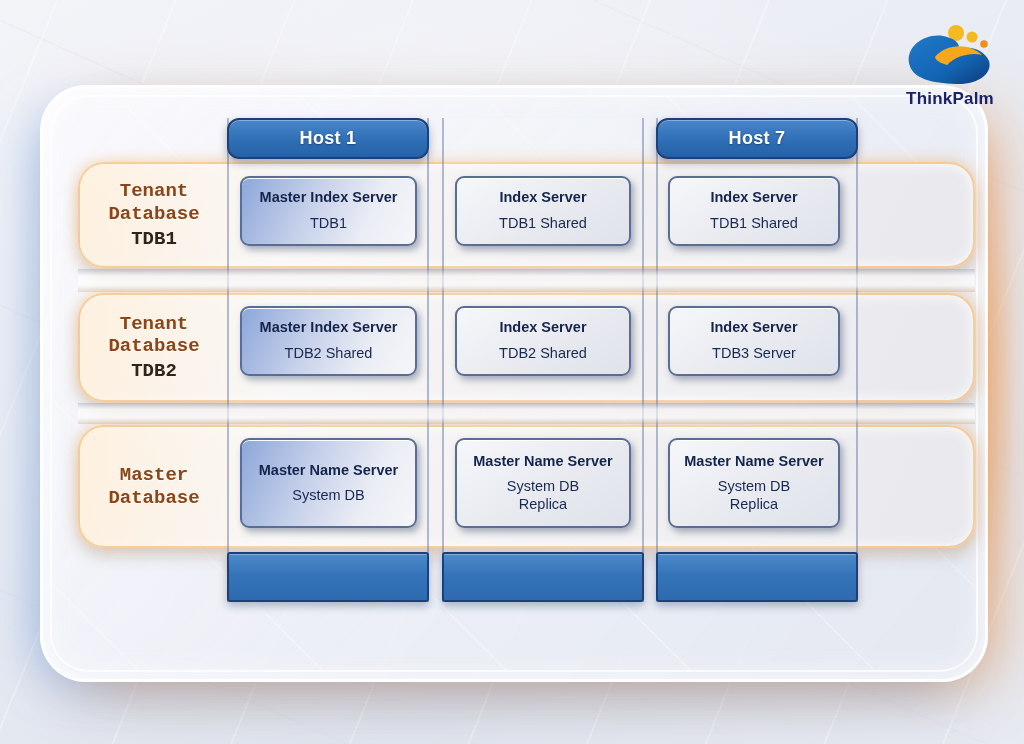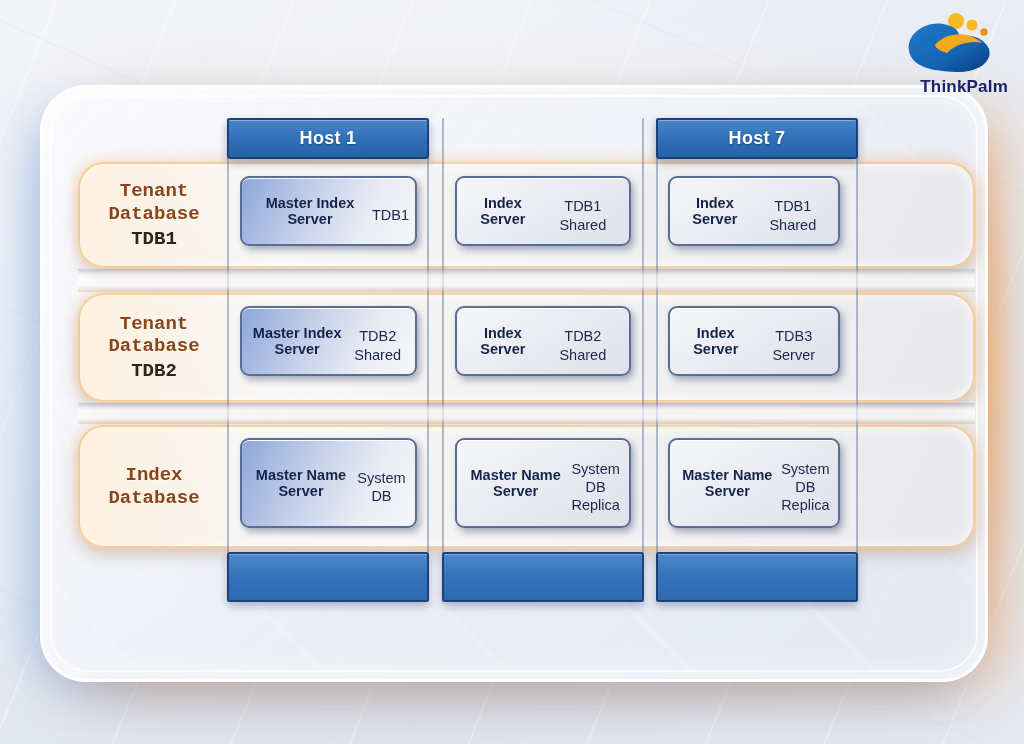--- a/index.html
+++ b/index.html
@@ -52,21 +52,21 @@
     border-left:2px solid rgba(88,110,152,.45);
     border-right:2px solid rgba(88,110,152,.45);
   }
   .col-1 { left:227px; } .col-2 { left:442px; } .col-3 { left:656px; }
 
   .host-header {
     position:absolute; top:118px; height:41px; width:202px; z-index:5;
     display:flex; align-items:center; justify-content:center;
     color:#ffffff; font-weight:bold; font-size:18px; letter-spacing:.3px;
     background: linear-gradient(180deg, #4a86c9 0%, #2f6fb6 55%, #2661a6 100%);
-    border:2px solid #1d4078; border-radius:3px;
+    border:2px solid #1d4078; border-radius:12px;
     box-shadow: 0 4px 8px rgba(20,40,80,.35), inset 0 1px 0 rgba(255,255,255,.35);
     text-shadow: 0 1px 2px rgba(10,30,70,.5);
   }
   .hh-1 { left:227px; } .hh-2 { left:442px; } .hh-3 { left:656px; }
 
   .col-footer {
     position:absolute; top:552px; height:50px; width:202px; z-index:5;
     background: linear-gradient(180deg, #4e8aca 0%, #3674ba 45%, #2d6ab0 100%);
     border:2px solid #1d4078; border-radius:3px;
     box-shadow: 0 4px 8px rgba(20,40,80,.3), inset 0 1px 0 rgba(255,255,255,.3);
@@ -114,38 +114,38 @@
     text-shadow: 0 1px 1px rgba(255,255,255,.8);
   }
   .label-sub { font-weight:bold; font-size:19px; color:#2f231a; margin-top:3px; }
 
   
   .server-box {
     position:absolute; z-index:6; border-radius:9px;
     border:2px solid #5a6d94;
     background: linear-gradient(150deg, #f6f7fa 0%, #e8eaf0 55%, #dfe2ea 100%);
     box-shadow: 3px 4px 7px rgba(35,55,95,.38), inset 0 1px 0 rgba(255,255,255,.95);
-    display:flex; flex-direction:row; align-items:center; justify-content:center;
+    display:flex; flex-direction:column; align-items:center; justify-content:center;
     text-align:center; padding:14px 6px;
   }
   .server-box.master {
     background: linear-gradient(115deg, #8da7da 0%, #c4cfe9 38%, #ebedf5 72%, #f5f6f9 100%);
   }
   .sb-r1 { top:176px; height:70px; }
   .sb-r2 { top:306px; height:70px; }
   .sb-r3 { top:438px; height:90px; }
   .sb-c1 { left:240px; width:177px; }
   .sb-c2 { left:455px; width:176px; }
   .sb-c3 { left:668px; width:172px; }
   .sb-title { font-weight:bold; font-size:14.5px; color:#15244b; }
   .sb-sub  { font-weight:500; font-size:14.5px; color:#1a2950; margin-top:9px; white-space:pre-line; line-height:1.25; }
   .sb-r3 .sb-sub { margin-top:8px; }
 
   
-  .logo { position:absolute; right:16px; top:10px; width:116px; z-index:10; text-align:right; }
+  .logo { position:absolute; right:16px; top:22px; width:116px; z-index:10; text-align:center; }
   .logo svg { display:block; margin:0 auto; }
   .logo-text { font-weight:bold; font-size:17px; color:#1a2369; letter-spacing:.2px; margin-top:1px; }
 </style>
 </head>
 <body>
 
 <div class="canvas">
   <div class="streaks"></div>
   <div class="center-sheen"></div>
   <div class="warm-glow"></div>
@@ -194,21 +194,21 @@
     <div class="label-main">Tenant</div>
     <div class="label-main">Database</div>
     <div class="label-sub">TDB1</div>
   </div>
   <div class="row-label rl-2">
     <div class="label-main">Tenant</div>
     <div class="label-main">Database</div>
     <div class="label-sub">TDB2</div>
   </div>
   <div class="row-label rl-3">
-    <div class="label-main">Index</div>
+    <div class="label-main">Master</div>
     <div class="label-main">Database</div>
   </div>
 
   <div class="server-box master sb-r1 sb-c1">
     <div class="sb-title">Master Index Server</div>
     <div class="sb-sub">TDB1</div>
   </div>
   <div class="server-box sb-r1 sb-c2">
     <div class="sb-title">Index Server</div>
     <div class="sb-sub">TDB1 Shared</div>

